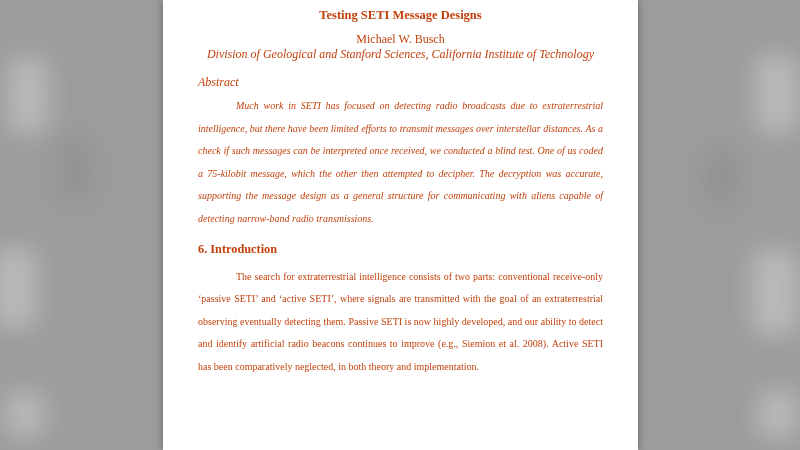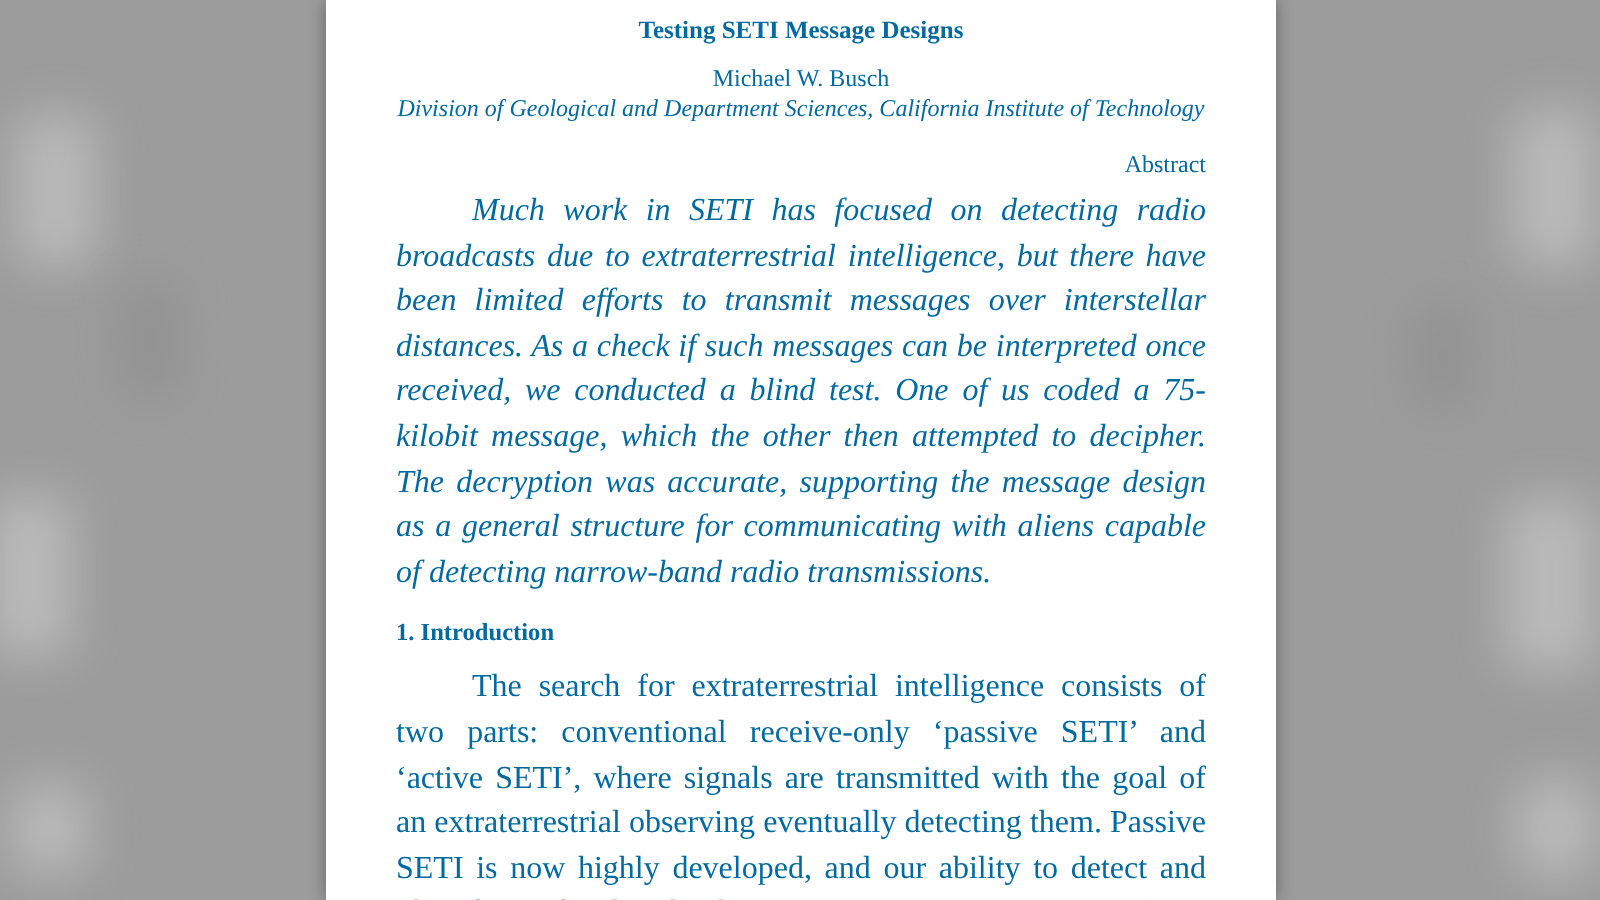--- a/index.html
+++ b/index.html
@@ -41,21 +41,21 @@
   .page {
     position: absolute;
     left: 163px;
     top: 0;
     width: 475px;
     height: 450px;
     background: #ffffff;
     box-sizing: border-box;
     padding: 5px 35px 0 35px;
     box-shadow: 0 0 8px rgba(0,0,0,0.35);
-    color: #0369a1;
+    color: #c2410c;
   }
   .paper-title {
     text-align: center;
     font-weight: bold;
     font-size: 12.5px;
     line-height: 16px;
     margin: 2px 0 9px 0;
   }
   .author-block {
     text-align: center;
@@ -65,26 +65,27 @@
     font-size: 12px;
     line-height: 15px;
     font-family: Liberation Serif, serif;
   }
   .author-aff {
     font-size: 12px;
     font-style: italic;
     line-height: 15px;
   }
   .abstract-heading {
-    text-align: right;
+    text-align: left;
+    font-style: italic;
     font-size: 12px;
     margin: 13px 0 0 0;
   }
   p.body-par {
-    font-size: 16px;
+    font-size: 10px;
     line-height: 22.6px;
     text-align: justify;
     text-indent: 38px;
     margin: 0;
   }
   p.abstract-par {
     font-style: italic;
     margin-top: 5px;
   }
   .section-heading {
@@ -106,28 +107,28 @@
   <div class="blob b6"></div>
   <div class="blob dark d1"></div>
   <div class="blob dark d2"></div>
 
   <div class="page">
 
     <div class="paper-title">Testing SETI Message Designs</div>
 
     <div class="author-block">
       <div class="author-name">Michael W. Busch</div>
-      <div class="author-aff">Division of Geological and Department Sciences, California Institute of Technology</div>
+      <div class="author-aff">Division of Geological and Stanford Sciences, California Institute of Technology</div>
     </div>
 
     <div class="author-block">
     </div>
 
     <div class="abstract-heading">Abstract</div>
 
     <p class="body-par abstract-par">Much work in SETI has focused on detecting radio broadcasts due to extraterrestrial intelligence, but there have been limited efforts to transmit messages over interstellar distances. As a check if such messages can be interpreted once received, we conducted a blind test. One of us coded a 75-kilobit message, which the other then attempted to decipher. The decryption was accurate, supporting the message design as a general structure for communicating with aliens capable of detecting narrow-band radio transmissions.</p>
 
-    <div class="section-heading">1. Introduction</div>
+    <div class="section-heading">6. Introduction</div>
 
     <p class="body-par">The search for extraterrestrial intelligence consists of two parts: conventional receive-only ‘passive SETI’ and ‘active SETI’, where signals are transmitted with the goal of an extraterrestrial observing eventually detecting them. Passive SETI is now highly developed, and our ability to detect and identify artificial radio beacons continues to improve (e.g., Siemion et al. 2008). Active SETI has been comparatively neglected, in both theory and implementation.</p>
 
   </div>
 </div>
 
 </body></html>

